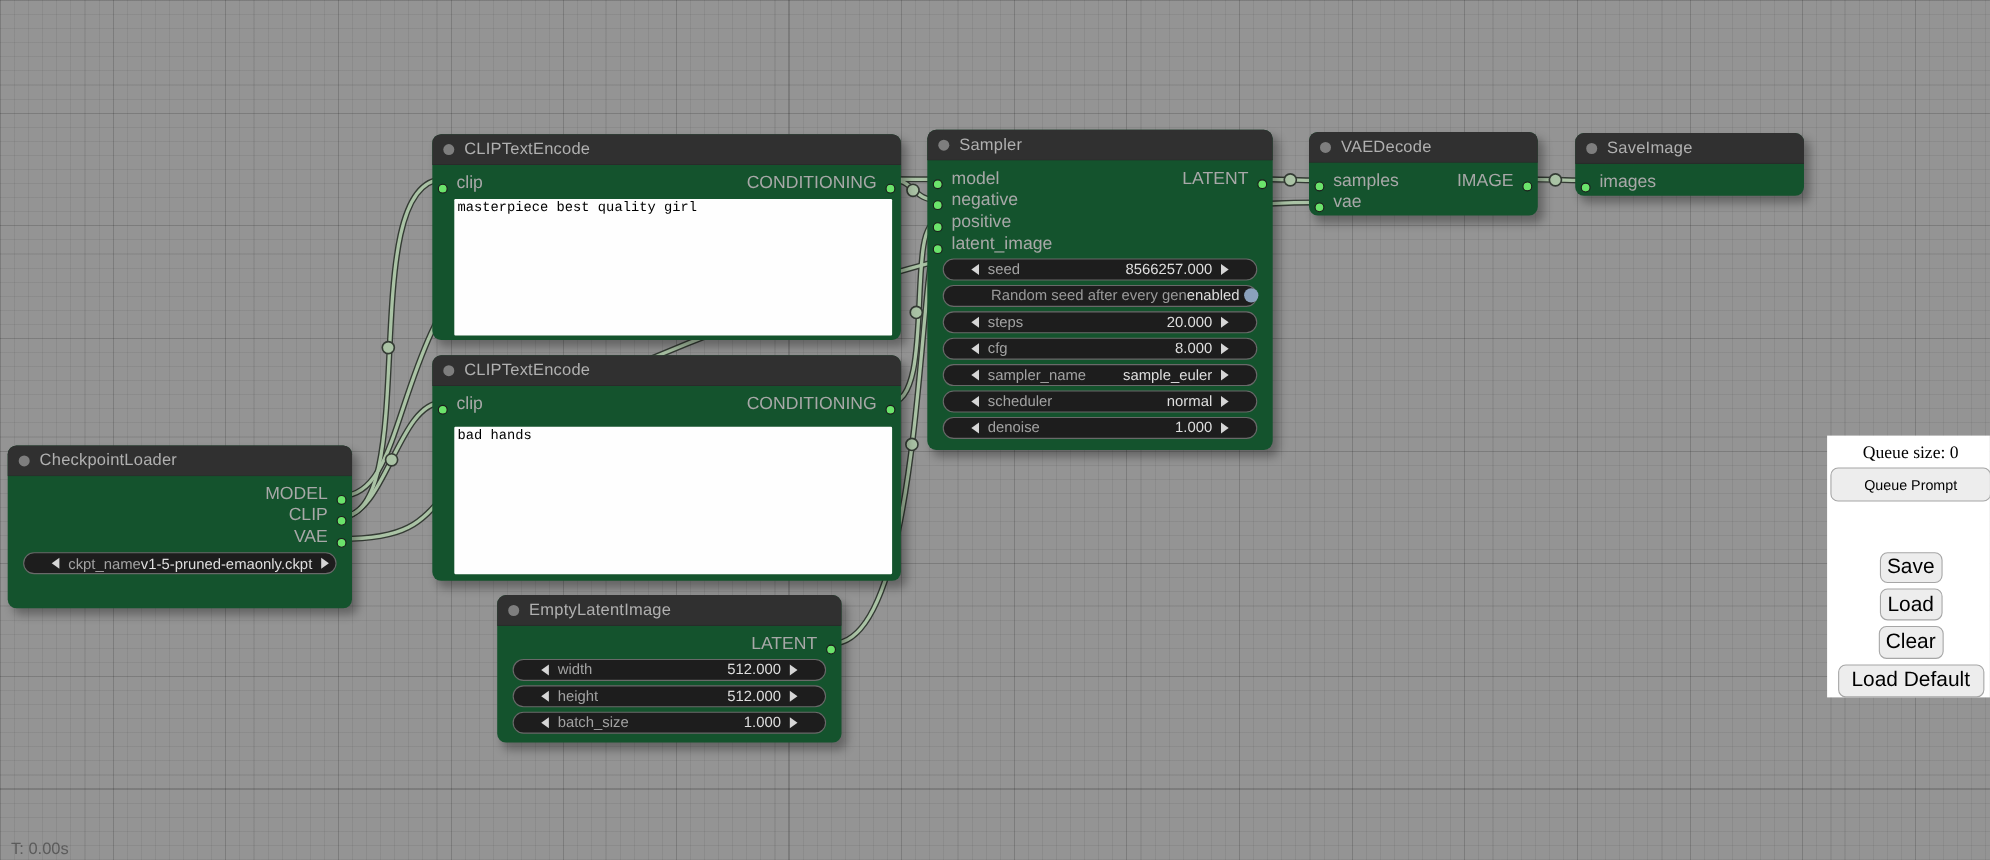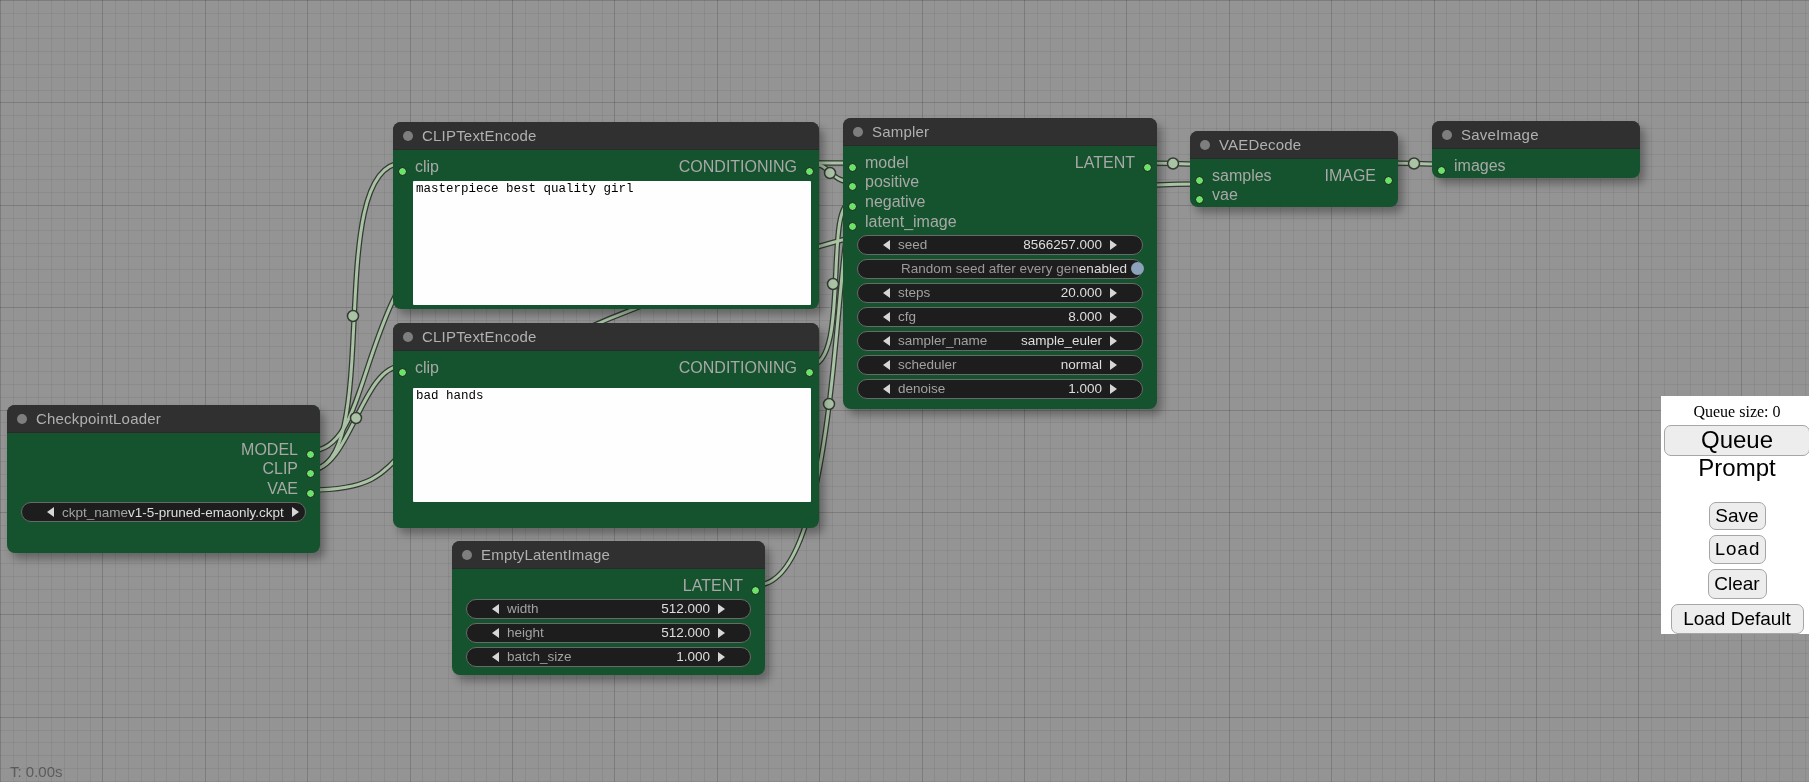--- a/index.html
+++ b/index.html
@@ -54,24 +54,24 @@
   }
   .menu{
     position:absolute;left:1661px;top:396px;width:152px;height:238px;
     background:#ffffff;z-index:3;box-sizing:border-box;
   }
   .queue-size{font-family:"Liberation Serif",serif;font-size:16px;color:#000;text-align:center;padding-top:7px;}
   .btn{
     display:block;background:#ededed;border:1px solid #a6a6a6;border-radius:7px;
     color:#000;font-family:"Liberation Sans",sans-serif;padding:0;cursor:pointer;
   }
-  .btn-queue{margin:4px auto 0;width:146px;height:31px;font-size:24px;}
+  .btn-queue{margin:4px auto 0;width:146px;height:31px;font-size:13px;}
   .btn-col{margin-top:46px;display:flex;flex-direction:column;align-items:center;gap:5px;}
   .btn-save{width:57px;height:28px;font-size:19px;}
-  .btn-load{width:57px;height:29px;font-size:19px;font-family:Liberation Mono, monospace;}
+  .btn-load{width:57px;height:29px;font-size:19px;}
   .btn-clear{width:59px;height:30px;font-size:19px;}
   .btn-loaddef{width:133px;height:30px;font-size:19px;}
   .timer{
     position:absolute;left:10px;top:763px;z-index:1;
     font-size:15px;color:rgba(45,45,45,0.55);
   }
 </style>
 </head>
 <body>
 
@@ -163,21 +163,21 @@
   </div>
   <div class="node-body">
     <div class="row">
       <span class="port"></span>
       <span class="in-label">clip</span>
       <span class="spacer"></span>
       <span class="out-label">CONDITIONING</span>
       <span class="port"></span>
     </div>
   </div>
-  <textarea class="prompt-text" style="left: 20px; top: 65px; width: 398px; height: 114px;" spellcheck="false">bad hands</textarea>
+  <textarea class="prompt-text" style="left: 20px; top: 65px; width: 398px; height: 134px;" spellcheck="false">bad hands</textarea>
 </div>
 
 <div class="node" style="left:452px;top:541px;width:313px;height:134px;">
   <div class="node-title">
     <span class="title-dot"></span>
     <span>EmptyLatentImage</span>
   </div>
   <div class="node-body">
     <div class="row">
       <span class="spacer"></span>
@@ -213,25 +213,25 @@
   <div class="node-body">
     <div class="row">
       <span class="port"></span>
       <span class="in-label">model</span>
       <span class="spacer"></span>
       <span class="out-label">LATENT</span>
       <span class="port"></span>
     </div>
     <div class="row">
       <span class="port"></span>
+      <span class="in-label">negative</span>
+    </div>
+    <div class="row">
+      <span class="port"></span>
       <span class="in-label">positive</span>
-    </div>
-    <div class="row">
-      <span class="port"></span>
-      <span class="in-label">negative</span>
     </div>
     <div class="row">
       <span class="port"></span>
       <span class="in-label">latent_image</span>
     </div>
     <div class="widget">
       <span class="arr arr-l"></span>
       <span class="wlabel">seed</span>
       <span class="wvalue">8566257.000</span>
       <span class="arr arr-r"></span>
@@ -267,21 +267,21 @@
     </div>
     <div class="widget">
       <span class="arr arr-l"></span>
       <span class="wlabel">denoise</span>
       <span class="wvalue">1.000</span>
       <span class="arr arr-r"></span>
     </div>
   </div>
 </div>
 
-<div class="node" style="left:1190px;top:131px;width:208px;height:76px;">
+<div class="node" style="left:1190px;top:120px;width:208px;height:76px;">
   <div class="node-title">
     <span class="title-dot"></span>
     <span>VAEDecode</span>
   </div>
   <div class="node-body">
     <div class="row">
       <span class="port"></span>
       <span class="in-label">samples</span>
       <span class="spacer"></span>
       <span class="out-label">IMAGE</span>

